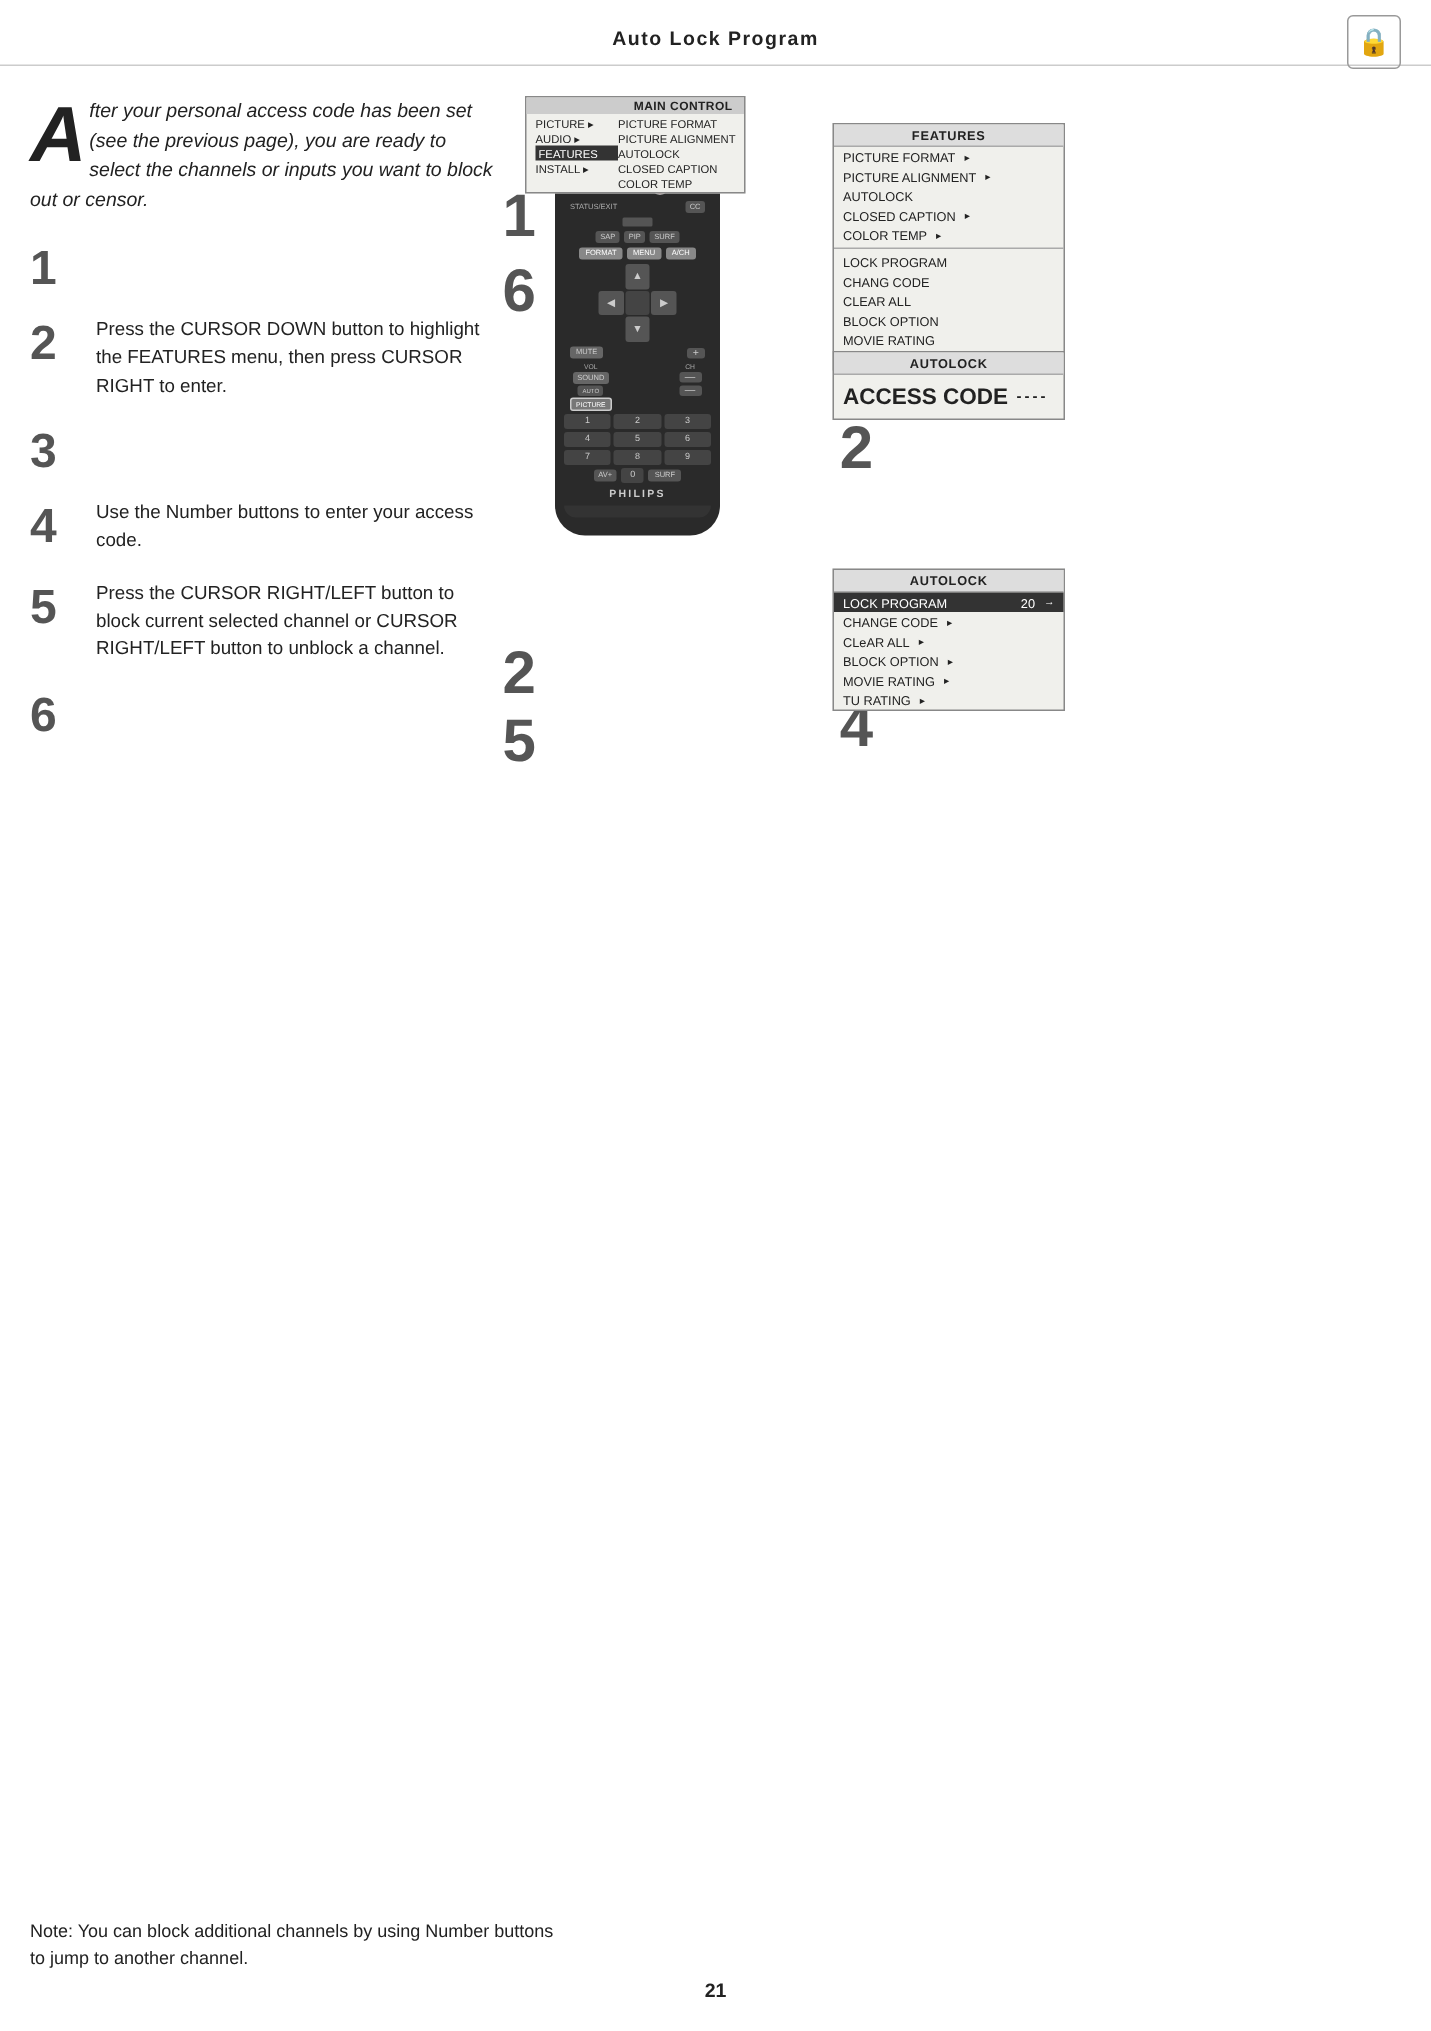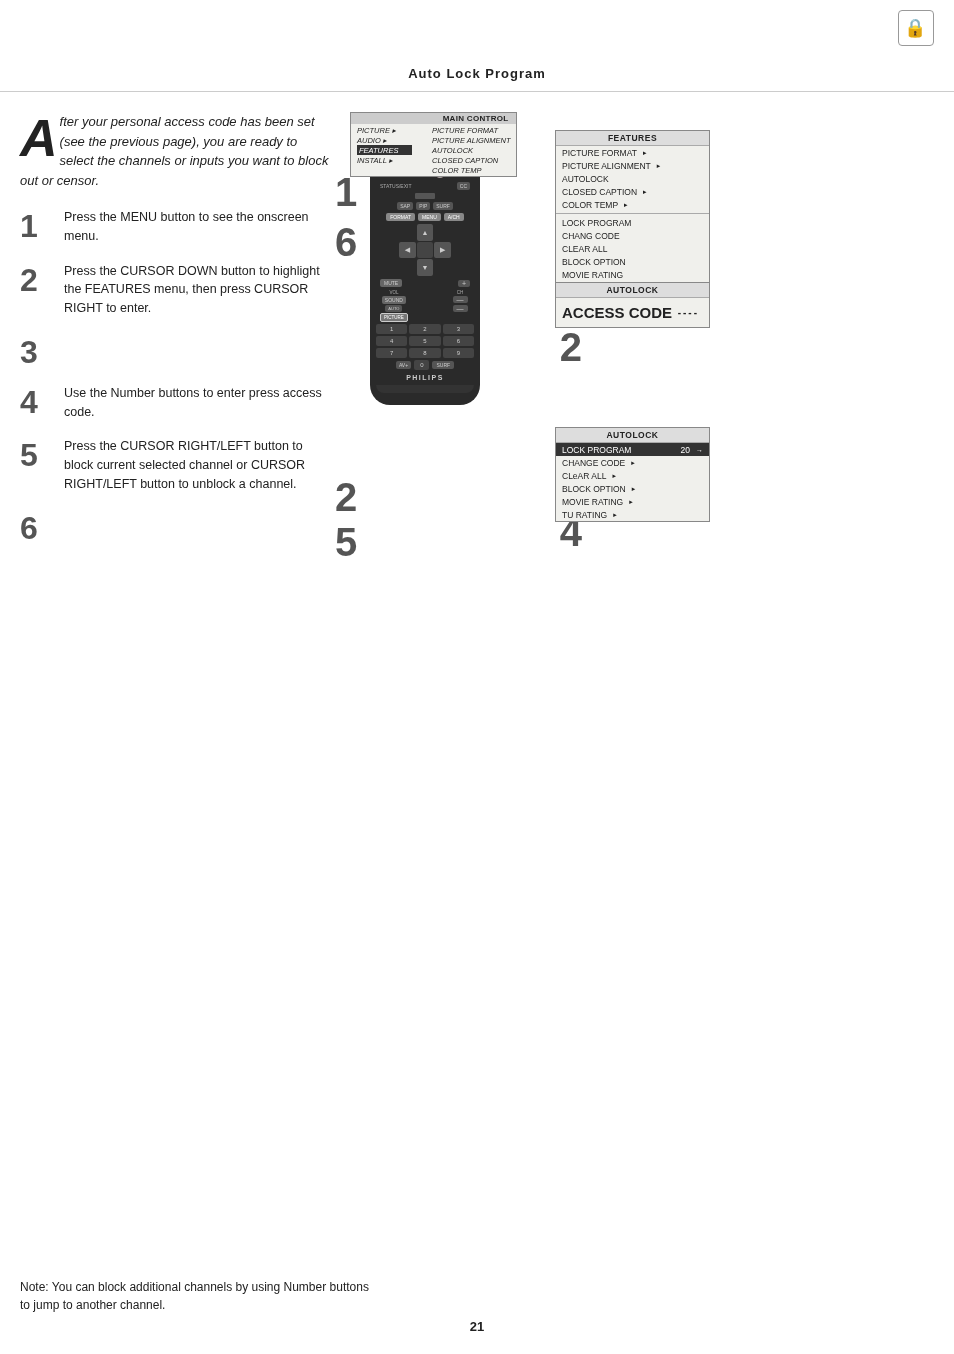--- a/index.html
+++ b/index.html
@@ -18,21 +18,20 @@
       text-align: center;
       padding: 18px 0 10px 0;
       border-bottom: 1px solid #ccc;
       margin-bottom: 10px;
     }
     .page-header h1 {
       font-size: 13px;
       font-weight: bold;
       letter-spacing: 1px;
       text-transform: none;
-      margin-top: 48px;
     }
 
     
     .top-icon {
       position: absolute;
       top: 10px;
       right: 20px;
       width: 36px;
       height: 36px;
       border: 1.5px solid #999;
@@ -396,22 +395,21 @@
       background: #ccc;
       text-align: right;
       padding: 1px 8px;
       font-size: 8px;
       font-weight: bold;
       letter-spacing: 0.3px;
     }
     .main-ctrl-row {
       display: flex;
       padding: 1px 6px;
-      gap: 20px;
-      font-style: italic;
+      gap: 0;
     }
     .main-ctrl-left {
       min-width: 55px;
     }
     .main-ctrl-right {
       min-width: 65px;
     }
     .main-ctrl-item {
       font-size: 7.5px;
       padding: 0.5px 0;
@@ -475,32 +473,31 @@
 
   <div class="left-col">
     <div class="intro-text">
       <p>
         <span class="drop-cap">A</span><span>fter your personal access code has been set (see the previous page), you are ready to select the channels or inputs you want to block out or censor.</span>
       </p>
     </div>
 
     <div class="step">
       <div class="step-num">1</div>
-      <div class="step-text">Press the MENU button to see the onscreen menu.</div>
     </div>
     <div class="step">
       <div class="step-num">2</div>
       <div class="step-text">Press the CURSOR DOWN button to highlight the FEATURES menu, then press CURSOR RIGHT to enter.</div>
     </div>
     <div class="step">
       <div class="step-num">3</div>
     </div>
     <div class="step">
       <div class="step-num">4</div>
-      <div class="step-text">Use the Number buttons to enter press access code.</div>
+      <div class="step-text">Use the Number buttons to enter your access code.</div>
     </div>
     <div class="step">
       <div class="step-num">5</div>
       <div class="step-text">Press the CURSOR RIGHT/LEFT button to block current selected channel or CURSOR RIGHT/LEFT button to unblock a channel.</div>
     </div>
     <div class="step">
       <div class="step-num">6</div>
     </div>
   </div>
 

